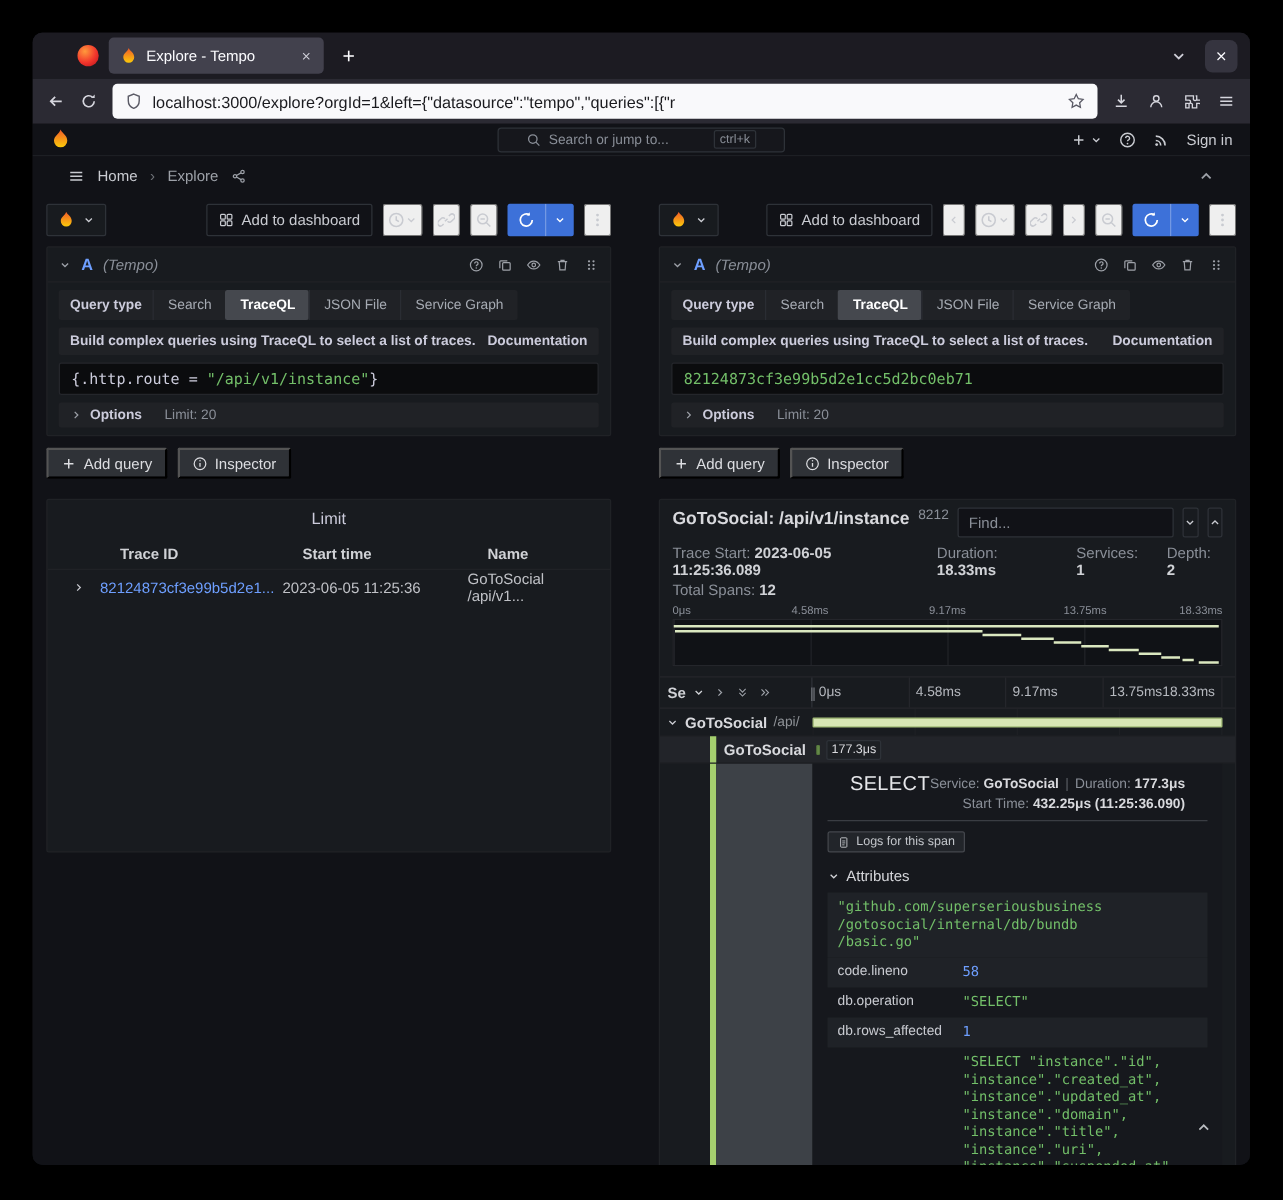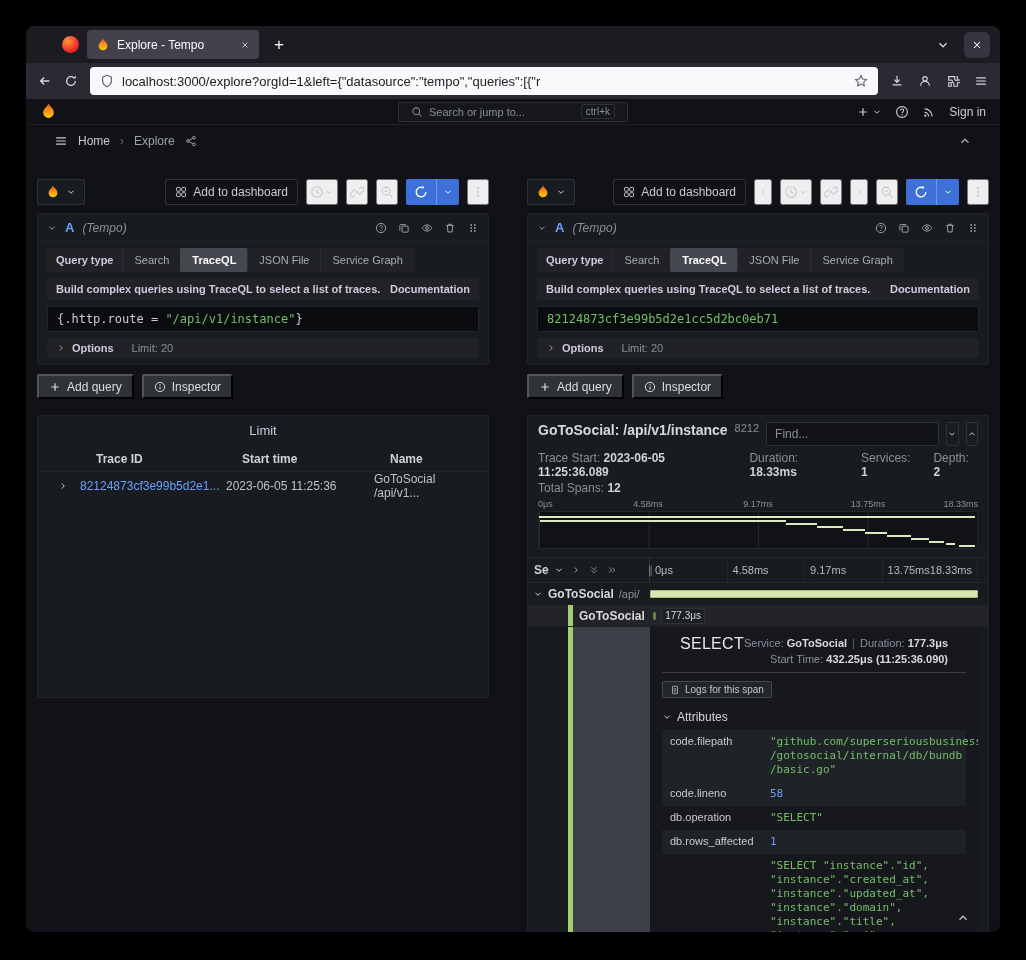--- a/index.html
+++ b/index.html
@@ -22,35 +22,35 @@
   .tab-spacer{flex:1}
   .tabbar-right{display:flex;align-items:center;gap:14px;color:#cfcfd8}
   .win-close{width:26px;height:26px;border-radius:6px;background:#35343f;color:#fbfbfe;display:flex;align-items:center;justify-content:center}
   .btoolbar{height:36px;background:#2b2a33;display:flex;align-items:center;padding:0 12px;gap:12px;color:#d6d6de}
   .urlbar{flex:1;height:28px;background:#f9f9fb;border-radius:4px;display:flex;align-items:center;gap:8px;padding:0 10px;overflow:hidden;color:#5b5b66}
   .url-text{color:#1b1b1f;font-size:13px;white-space:nowrap;overflow:hidden;flex:1;-webkit-mask-image:linear-gradient(to right,#000 88%,transparent);mask-image:linear-gradient(to right,#000 88%,transparent)}
   .btb-icons{display:flex;align-items:center;gap:14px}
 
   
   .gnav{height:26px;background:#111217;border-bottom:1px solid #1d1f24;display:flex;align-items:center;padding:0 14px;position:relative}
-  .gsearch{position:absolute;left:50%;transform:translateX(-50%);width:230px;height:20px;background:#16171c;border:1px solid #2e3238;border-radius:3px;display:flex;align-items:center;gap:6px;padding:0 12px;color:#898e97;font-size:11px}
+  .gsearch{position:absolute;left:50%;transform:translateX(-50%);width:230px;height:20px;background:#16171c;border:1px solid #2e3238;border-radius:3px;display:flex;align-items:center;gap:6px;padding:0 22px;color:#898e97;font-size:11px}
   .kbd{margin-left:auto;font-size:10px;color:#898e97;border:1px solid #2e3238;border-radius:2px;padding:0 4px;line-height:13px}
   .gnav-right{margin-left:auto;display:flex;align-items:center;gap:13px;color:#c9cbd1;font-size:12px}
   .gnav-plus{display:flex;align-items:center;gap:3px}
   .gcrumb{height:31px;display:flex;align-items:center;gap:10px;padding:0 28px;color:#c9cbd1;font-size:12px;background:#111217}
   .crumb-sep{color:#6e7177}
   .crumb-current{color:#9da1a8}
   .gcrumb .right{margin-left:auto;color:#9da1a8}
 
   
   .content{position:relative;height:776px;background:#111217;overflow:hidden}
   .pane{position:absolute;top:0;display:flex;flex-direction:column}
   .pane.left{left:11px;width:452px}
   .pane.right{left:501px;width:462px}
-  .pane-toolbar{display:flex;align-items:center;margin-top:23px;gap:8px;height:26px}
+  .pane-toolbar{display:flex;align-items:center;margin-top:7px;gap:8px;height:26px}
   .ds-picker{height:26px;display:flex;align-items:center;gap:6px;padding:0 8px;border:1px solid #2e3238;border-radius:2px;background:#181b1f;color:#c9cbd1}
   .pt-group{margin-left:auto;display:flex;align-items:center;gap:8px}
   .btn-outline{height:26px;display:flex;align-items:center;gap:6px;padding:0 9px;border:1px solid #2e3238;border-radius:2px;background:transparent;color:#c9cbd1;font-size:12px;white-space:nowrap}
   .icon-btn{height:26px;min-width:18px;display:flex;align-items:center;justify-content:center;color:#c9cbd1;padding:0 2px}
   .refresh{height:26px;display:flex;border-radius:2px;overflow:hidden;background:#3d71d9;color:#fff}
   .refresh .rm{display:flex;align-items:center;padding:0 8px}
   .refresh .rc{display:flex;align-items:center;padding:0 6px;border-left:1px solid rgba(255,255,255,.28)}
 
   
   .qcard{margin-top:8px;background:#181b1f;border:1px solid #202226;border-radius:2px;padding-bottom:6px}
@@ -797,21 +797,20 @@
                   <span>Logs for this span</span>
                 </button>
                 <div class="attrs-head">
                   <svg class="i10 i">
                       <use href="#s-chevD"></use>
                     </svg>
                   <span>Attributes</span>
                 </div>
                 <div class="attr-table">
                   <div class="attr-row alt">
-                    <span class="attr-key">code.filepath</span>
                     <span class="attr-val string">"github.com/superseriousbusiness
 /gotosocial/internal/db/bundb
 /basic.go"</span>
                   </div>
                   <div class="attr-row alt">
                     <span class="attr-key">code.lineno</span>
                     <span class="attr-val number">58</span>
                   </div>
                   <div class="attr-row">
                     <span class="attr-key">db.operation</span>

